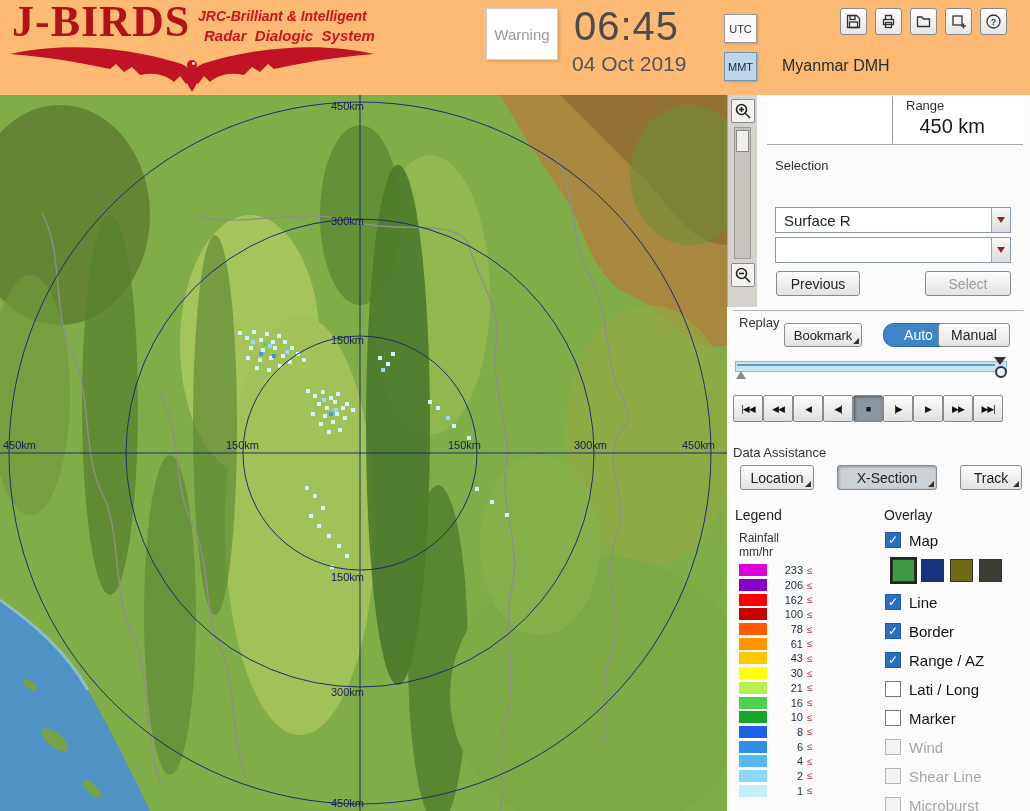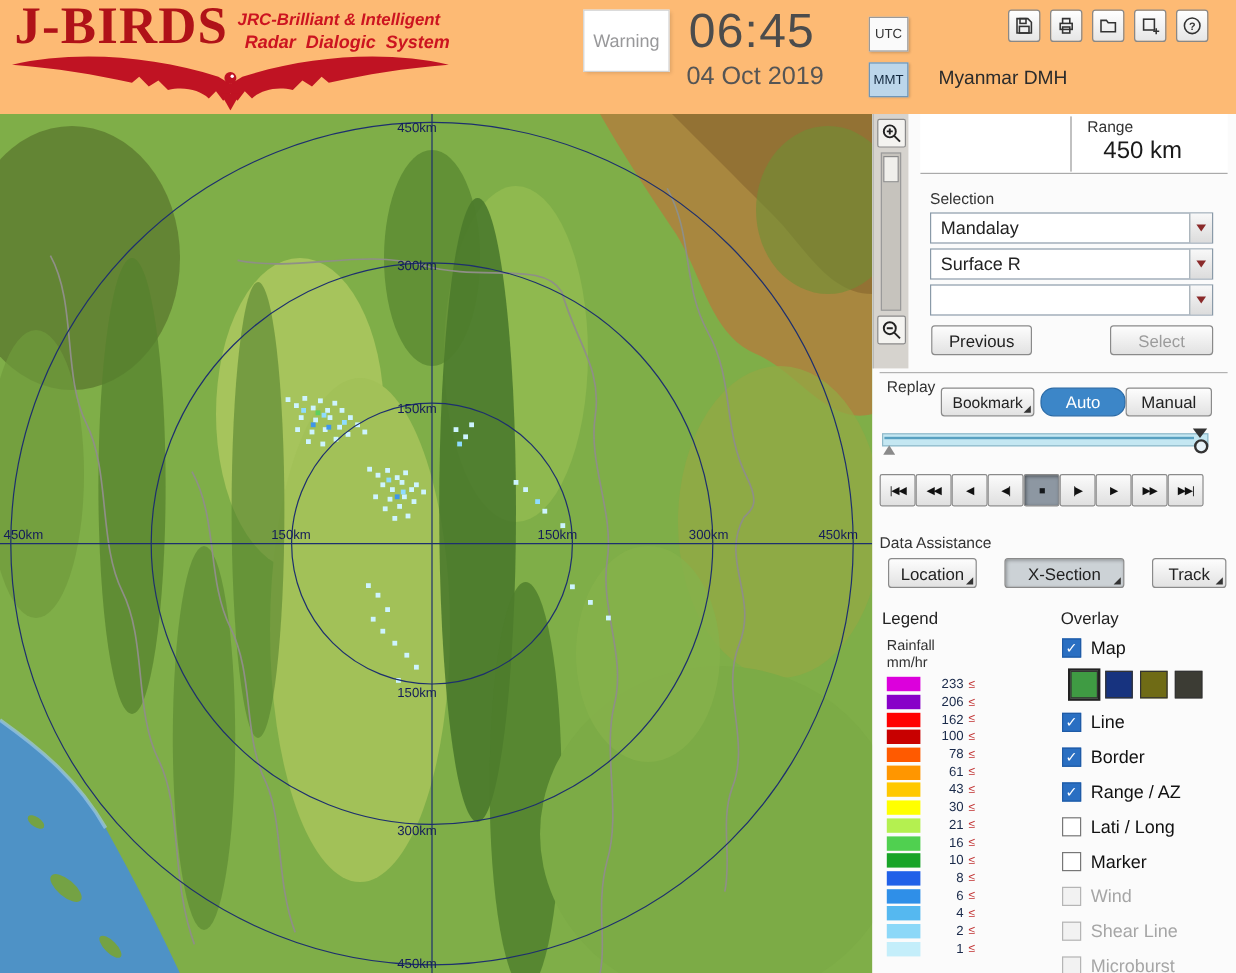--- a/index.html
+++ b/index.html
@@ -49,21 +49,21 @@
   .btn{position:absolute;border:1px solid #8a8a8a;border-radius:3px;background:linear-gradient(#fdfdfd,#e2e2e2);font-size:14px;color:#222;display:flex;align-items:center;justify-content:center;}
   .btn.disabled{color:#9c9c9c;}
   .btn.blue{background:#3c86c8;border-color:#2a6aa6;color:#fff;}
   .corner::after{content:"";position:absolute;right:2px;bottom:2px;border-left:6px solid transparent;border-bottom:6px solid #333;}
   .prev-btn{left:49px;top:176px;width:84px;height:25px;}
   .select-btn{left:198px;top:176px;width:86px;height:25px;}
   .sep2{position:absolute;left:6px;top:215px;width:290px;border-top:1px solid #b2b2b2;}
 
   .replay-label{position:absolute;left:12px;top:220px;font-size:13px;color:#333;}
   .bookmark-btn{left:57px;top:228px;width:78px;height:24px;font-size:13px;}
-  .auto-btn{left:140px;top:228px;width:71px;height:24px;border-radius:11px;}
+  .auto-btn{left:156px;top:228px;width:71px;height:24px;border-radius:11px;}
   .manual-btn{left:211px;top:228px;width:72px;height:24px;}
 
   .timeline{position:absolute;left:8px;top:262px;width:272px;height:24px;}
   .tl-track{position:absolute;left:0;top:4px;width:272px;height:11px;background:#c4e7f2;border:1px solid #8fb9c9;}
   .tl-line{position:absolute;left:2px;top:7px;width:258px;height:2px;background:#58a0c0;}
   .tl-start{position:absolute;left:1px;top:14px;width:0;height:0;border-left:5px solid transparent;border-right:5px solid transparent;border-bottom:8px solid #8a8a8a;}
   .tl-thumb{position:absolute;right:0px;top:0px;width:13px;height:22px;}
   .tl-thumb::before{content:"";position:absolute;left:0;top:0;border-left:6px solid transparent;border-right:6px solid transparent;border-top:8px solid #333;}
   .tl-thumb::after{content:"";position:absolute;left:1px;top:9px;width:8px;height:8px;border:2px solid #333;border-radius:50%;background:#e8f4fa;}
 
@@ -313,24 +313,20 @@
   </div>
 
   <div class="range-box">
     <div class="range-divider"></div>
     <div class="range-label">Range</div>
     <div class="range-value">450 km</div>
   </div>
 
   <div class="sel-label">Selection</div>
 
-  <div class="combo combo1">
-    <span class="combo-text">Mandalay</span>
-    <span class="combo-arrow"></span>
-  </div>
   <div class="combo combo2">
     <span class="combo-text">Surface R</span>
     <span class="combo-arrow"></span>
   </div>
   <div class="combo combo3">
     <span class="combo-text"></span>
     <span class="combo-arrow"></span>
   </div>
 
   <button class="btn prev-btn">Previous</button>

